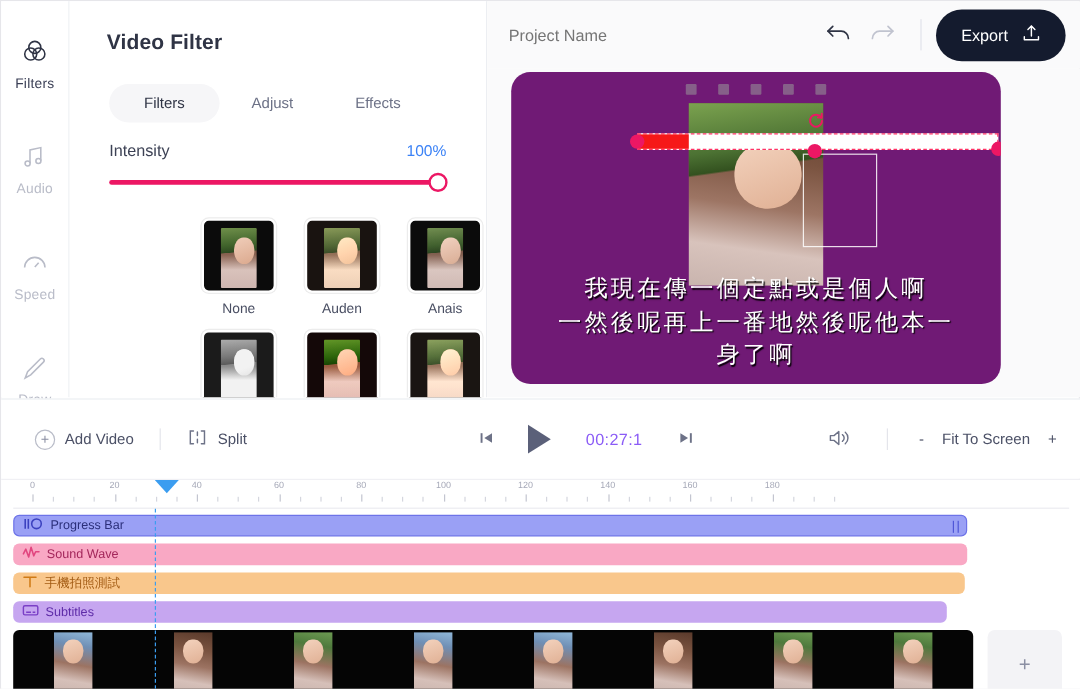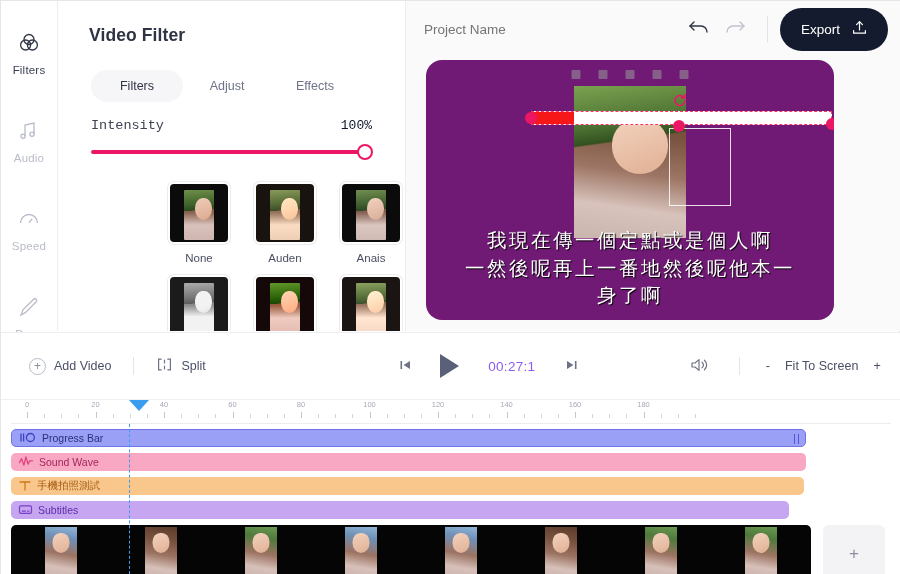--- a/index.html
+++ b/index.html
@@ -66,24 +66,23 @@
   .tab#t1 { width: 88px; text-align:center; }
   .tab#t2 { width: 88px; text-align:center; }
   .tab.active {
     background: #f6f6f8;
     border-radius: 18px;
     color: #2f3445;
   }
   .int-row {
     display: flex; justify-content: space-between; align-items: baseline;
     margin: 16px 33px 0 33px;
-    font-family: Liberation Mono, monospace;
   }
   .int-label { font-size: 13.5px; color: #3d4255; }
-  .int-val { font-size: 13px; color: #0f172a; }
+  .int-val { font-size: 13px; color: #3b82f6; }
   .slider-wrap {
     position: relative;
     margin: 11px 33px 0 33px;
     height: 16px;
   }
   .slider-track {
     position: absolute; left: 0; top: 6px;
     width: 100%; height: 4px;
     background: #ec1764; border-radius: 2px;
   }

